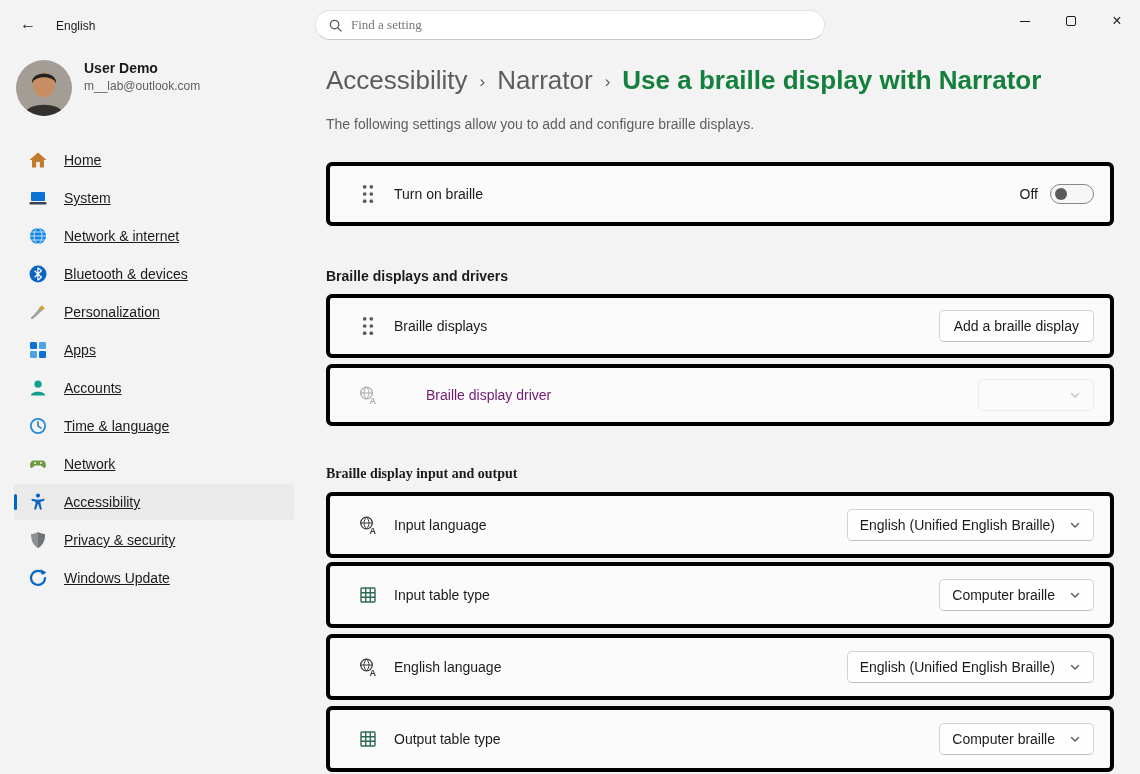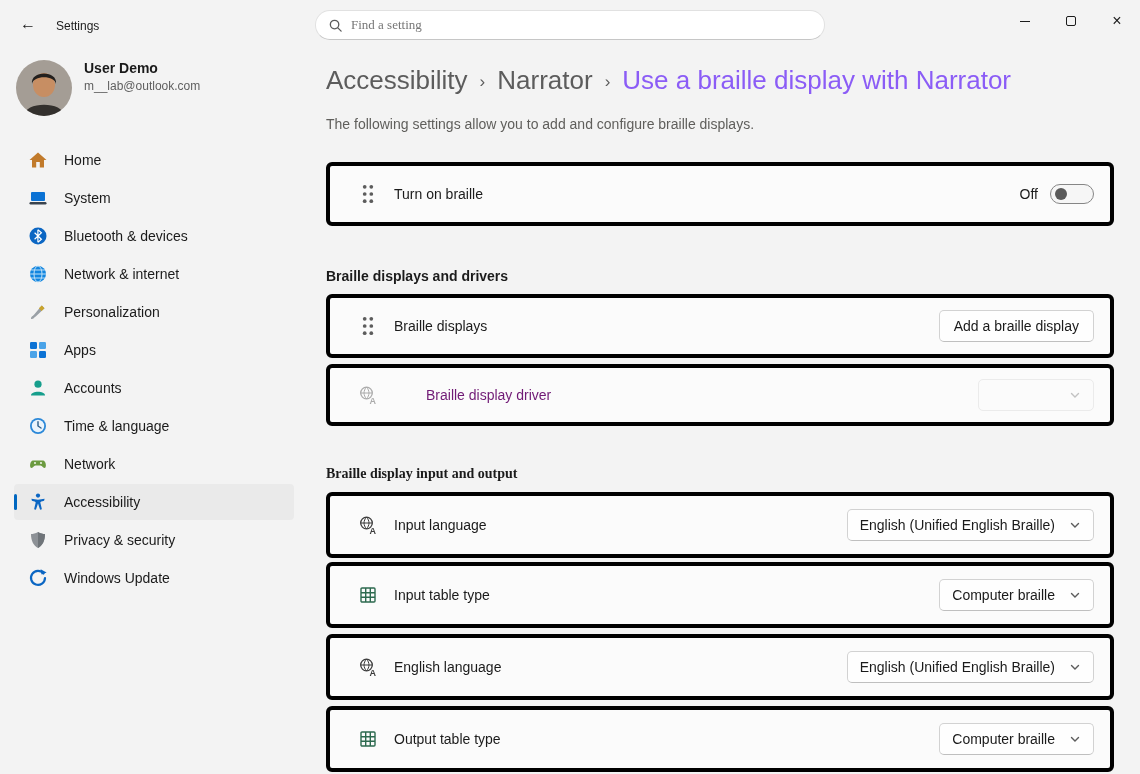--- a/index.html
+++ b/index.html
@@ -42,34 +42,34 @@
 
   
   .sidebar { position: absolute; left: 0; top: 48px; width: 300px; bottom: 0; }
   .userblock { display: flex; align-items: flex-start; gap: 12px; padding-left: 16px; margin-top: 12px; height: 56px; }
   .avatar { width: 56px; height: 56px; border-radius: 50%; overflow: hidden; flex: 0 0 56px; }
   .user-name { font-size: 14px; font-weight: 700; color: #1a1a1a; }
   .user-email { font-size: 12px; color: #5f5f5f; margin-top: 3px; }
   .nav { margin-top: 26px; }
   .nav-item {
     position: relative; height: 36px; margin: 2px 6px 2px 14px; border-radius: 4px;
-    display: flex; align-items: center; gap: 16px; padding-left: 14px; cursor: pointer;
+    display: flex; align-items: center; gap: 16px; padding-left: 14px; cursor: pointer; text-decoration: underline;
   }
   .nav-item.selected { background: #eaeaea; }
   .accent-bar { position: absolute; left: 0; top: 10px; width: 3px; height: 16px; border-radius: 2px; background: #0067c0; }
   .nav-ic { width: 20px; height: 20px; flex: 0 0 20px; display: flex; }
   .nav-ic svg { width: 20px; height: 20px; }
   .nav-label { font-size: 14px; color: #1b1b1b; white-space: nowrap; }
 
   
   .main { position: absolute; left: 326px; top: 48px; width: 788px; }
   .breadcrumb { margin-top: 12px; height: 40px; display: flex; align-items: center; gap: 12px; white-space: nowrap; }
   .crumb { font-size: 26px; color: #5c5c5c; cursor: pointer; }
   .crumb-sep { font-size: 17px; color: #5c5c5c; padding-top: 3px; }
-  .crumb-current { font-size: 26px; font-weight: 400; color: #8b5cf6; }
+  .crumb-current { font-size: 26px; font-weight: 700; color: #15803d; }
   .desc { margin-top: 16px; font-size: 14px; color: #5f5e5b; }
 
   .section-h { font-size: 14px; font-weight: 700; color: #1b1b1b; }
   .sh-1 { margin-top: 42px; }
   .sh-2 { margin-top: 40px; font-family: Liberation Serif, serif; }
 
   .card {
     display: flex; align-items: center; background: #fbfbfb;
     border: 4px solid #000000; border-radius: 6px;
     padding: 0 16px 0 28px; width: 100%;
@@ -115,21 +115,21 @@
   }
   .dropdown.disabled .chev { opacity: 0.5; }
 </style>
 </head>
 <body>
 
 <div class="titlebar">
   <button class="back-btn">
     <span>←</span>
   </button>
-  <span class="app-title">Settings</span>
+  <span class="app-title">English</span>
 
   <div class="searchbox">
     <span style="display:flex;">
       <svg width="15" height="15" viewBox="0 0 16 16">
           <circle cx="7" cy="7" r="4.5" stroke="#5c5c5c" stroke-width="1.4" fill="none"></circle>
           <path d="M10.5 10.5 L14 14" stroke="#5c5c5c" stroke-width="1.4" stroke-linecap="round"></path>
         </svg>
     </span>
     <input placeholder="Find a setting" style="">
   </div>
@@ -180,36 +180,36 @@
             <rect x="3" y="4" width="14" height="9" rx="1" fill="#0b72d4"></rect>
             <rect x="1.5" y="14" width="17" height="2.5" rx="1.2" fill="#39434e"></rect>
           </svg>
       </span>
       <span class="nav-label">System</span>
     </div>
 
     <div class="nav-item">
       <span class="nav-ic">
         <svg viewBox="0 0 20 20">
-            <circle cx="10" cy="10" r="8.5" fill="#0b66c3"></circle>
-            <path d="M9.9 3.6 L13.4 6.8 L6.6 13.2 M9.9 16.4 L13.4 13.2 L6.6 6.8 M9.9 3.8 V16.2" stroke="#ffffff" stroke-width="1.2" fill="none"></path>
-          </svg>
-      </span>
-      <span class="nav-label">Bluetooth &amp; devices</span>
-    </div>
-
-    <div class="nav-item">
-      <span class="nav-ic">
-        <svg viewBox="0 0 20 20">
             <circle cx="10" cy="10" r="8" fill="#1286e0"></circle>
             <ellipse cx="10" cy="10" rx="4" ry="8" fill="none" stroke="#bfe0f7" stroke-width="1"></ellipse>
             <path d="M2 10 H18 M3.2 6 H16.8 M3.2 14 H16.8" stroke="#bfe0f7" stroke-width="1" fill="none"></path>
           </svg>
       </span>
       <span class="nav-label">Network &amp; internet</span>
+    </div>
+
+    <div class="nav-item">
+      <span class="nav-ic">
+        <svg viewBox="0 0 20 20">
+            <circle cx="10" cy="10" r="8.5" fill="#0b66c3"></circle>
+            <path d="M9.9 3.6 L13.4 6.8 L6.6 13.2 M9.9 16.4 L13.4 13.2 L6.6 6.8 M9.9 3.8 V16.2" stroke="#ffffff" stroke-width="1.2" fill="none"></path>
+          </svg>
+      </span>
+      <span class="nav-label">Bluetooth &amp; devices</span>
     </div>
 
     <div class="nav-item">
       <span class="nav-ic">
         <svg viewBox="0 0 20 20">
             <path d="M3 17 C3 14 5 14.2 6.2 12.4 L13.8 3.5 L16.5 6.2 L8 14.2 C6.2 15.2 6 17 3 17 Z" fill="#9aa0a6"></path>
             <path d="M13.8 3.5 L16.5 6.2 L13.6 9 L10.9 6.3 Z" fill="#caa42a"></path>
           </svg>
       </span>
       <span class="nav-label">Personalization</span>

